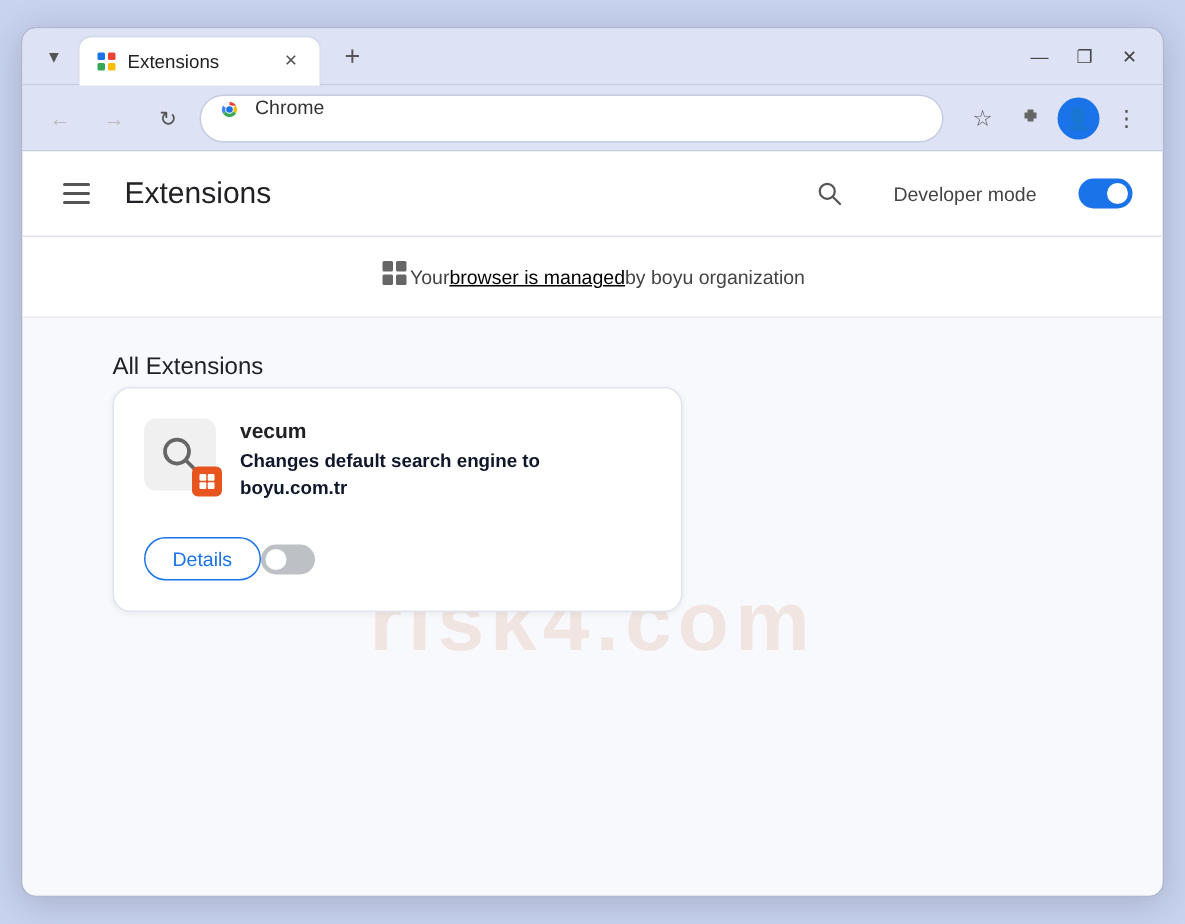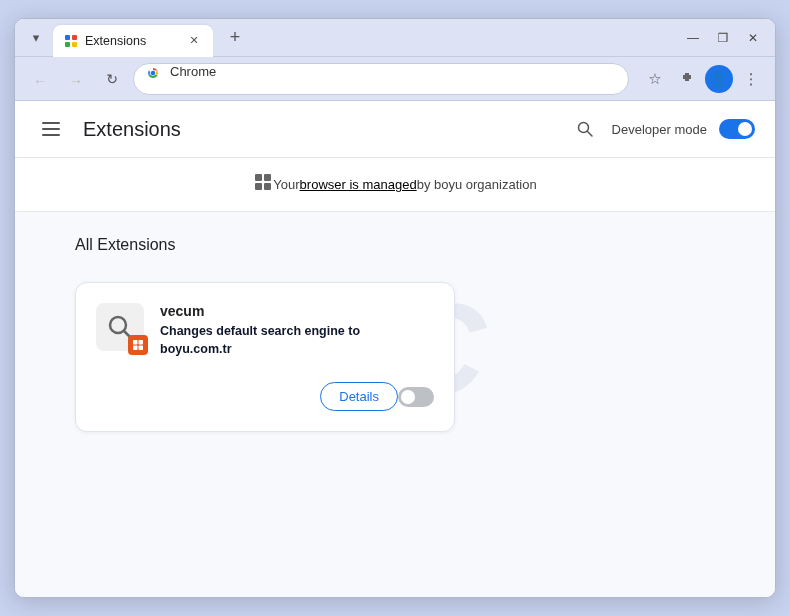--- a/index.html
+++ b/index.html
@@ -255,21 +255,21 @@
 
     .ext-page-title {
       font-size: 20px;
       color: #202124;
       font-weight: 400;
       flex: 1;
     }
     .ext-header-right {
       display: flex;
       align-items: center;
-      gap: 12px;
+      gap: 28px;
     }
     .search-icon-btn {
       width: 30px;
       height: 30px;
       border-radius: 50%;
       border: none;
       background: transparent;
       cursor: pointer;
       display: flex;
       align-items: center;
@@ -353,21 +353,21 @@
     
     .ext-section {
       position: relative;
       z-index: 1;
       padding: 24px 60px;
     }
     .all-ext-title {
       font-size: 16px;
       color: #202124;
       font-weight: 500;
-      margin-bottom: 28px;
+      margin-bottom: 4px;
     }
 
     
     .ext-card {
       background: #fff;
       border-radius: 12px;
       border: 1px solid #e0e4ef;
       padding: 20px;
       max-width: 380px;
       box-shadow: 0 1px 4px rgba(0,0,0,0.06);
@@ -416,21 +416,21 @@
     }
     .ext-desc {
       font-size: 12.5px;
       color: #0f172a;
       line-height: 1.4;
       font-weight: bold;
     }
     .ext-card-bottom {
       display: flex;
       align-items: center;
-      justify-content: flex-end;
+      justify-content: flex-start;
     }
     .details-btn {
       padding: 6px 18px;
       border-radius: 20px;
       border: 1.5px solid #1a73e8;
       background: transparent;
       color: #1a73e8;
       font-size: 13px;
       cursor: pointer;
       font-weight: 500;
@@ -543,20 +543,21 @@
           <rect x="11" y="11" width="7" height="7" rx="1" fill="#666"></rect>
         </svg>
       </span>
       <span>Your </span>
       <span class="managed-link">browser is managed</span>
       <span> by boyu organization</span>
     </div>
 
     <div class="watermark">
       <div class="watermark-pc">PC</div>
+      <div class="watermark-risk">risk4.com</div>
     </div>
 
     <div class="ext-section">
       <div class="all-ext-title">All Extensions</div>
 
       <div class="ext-card">
         <div class="ext-card-top">
           <div class="ext-icon-wrapper">
             <div class="ext-icon-bg">
               <svg width="30" height="30" viewBox="0 0 30 30" fill="none">

